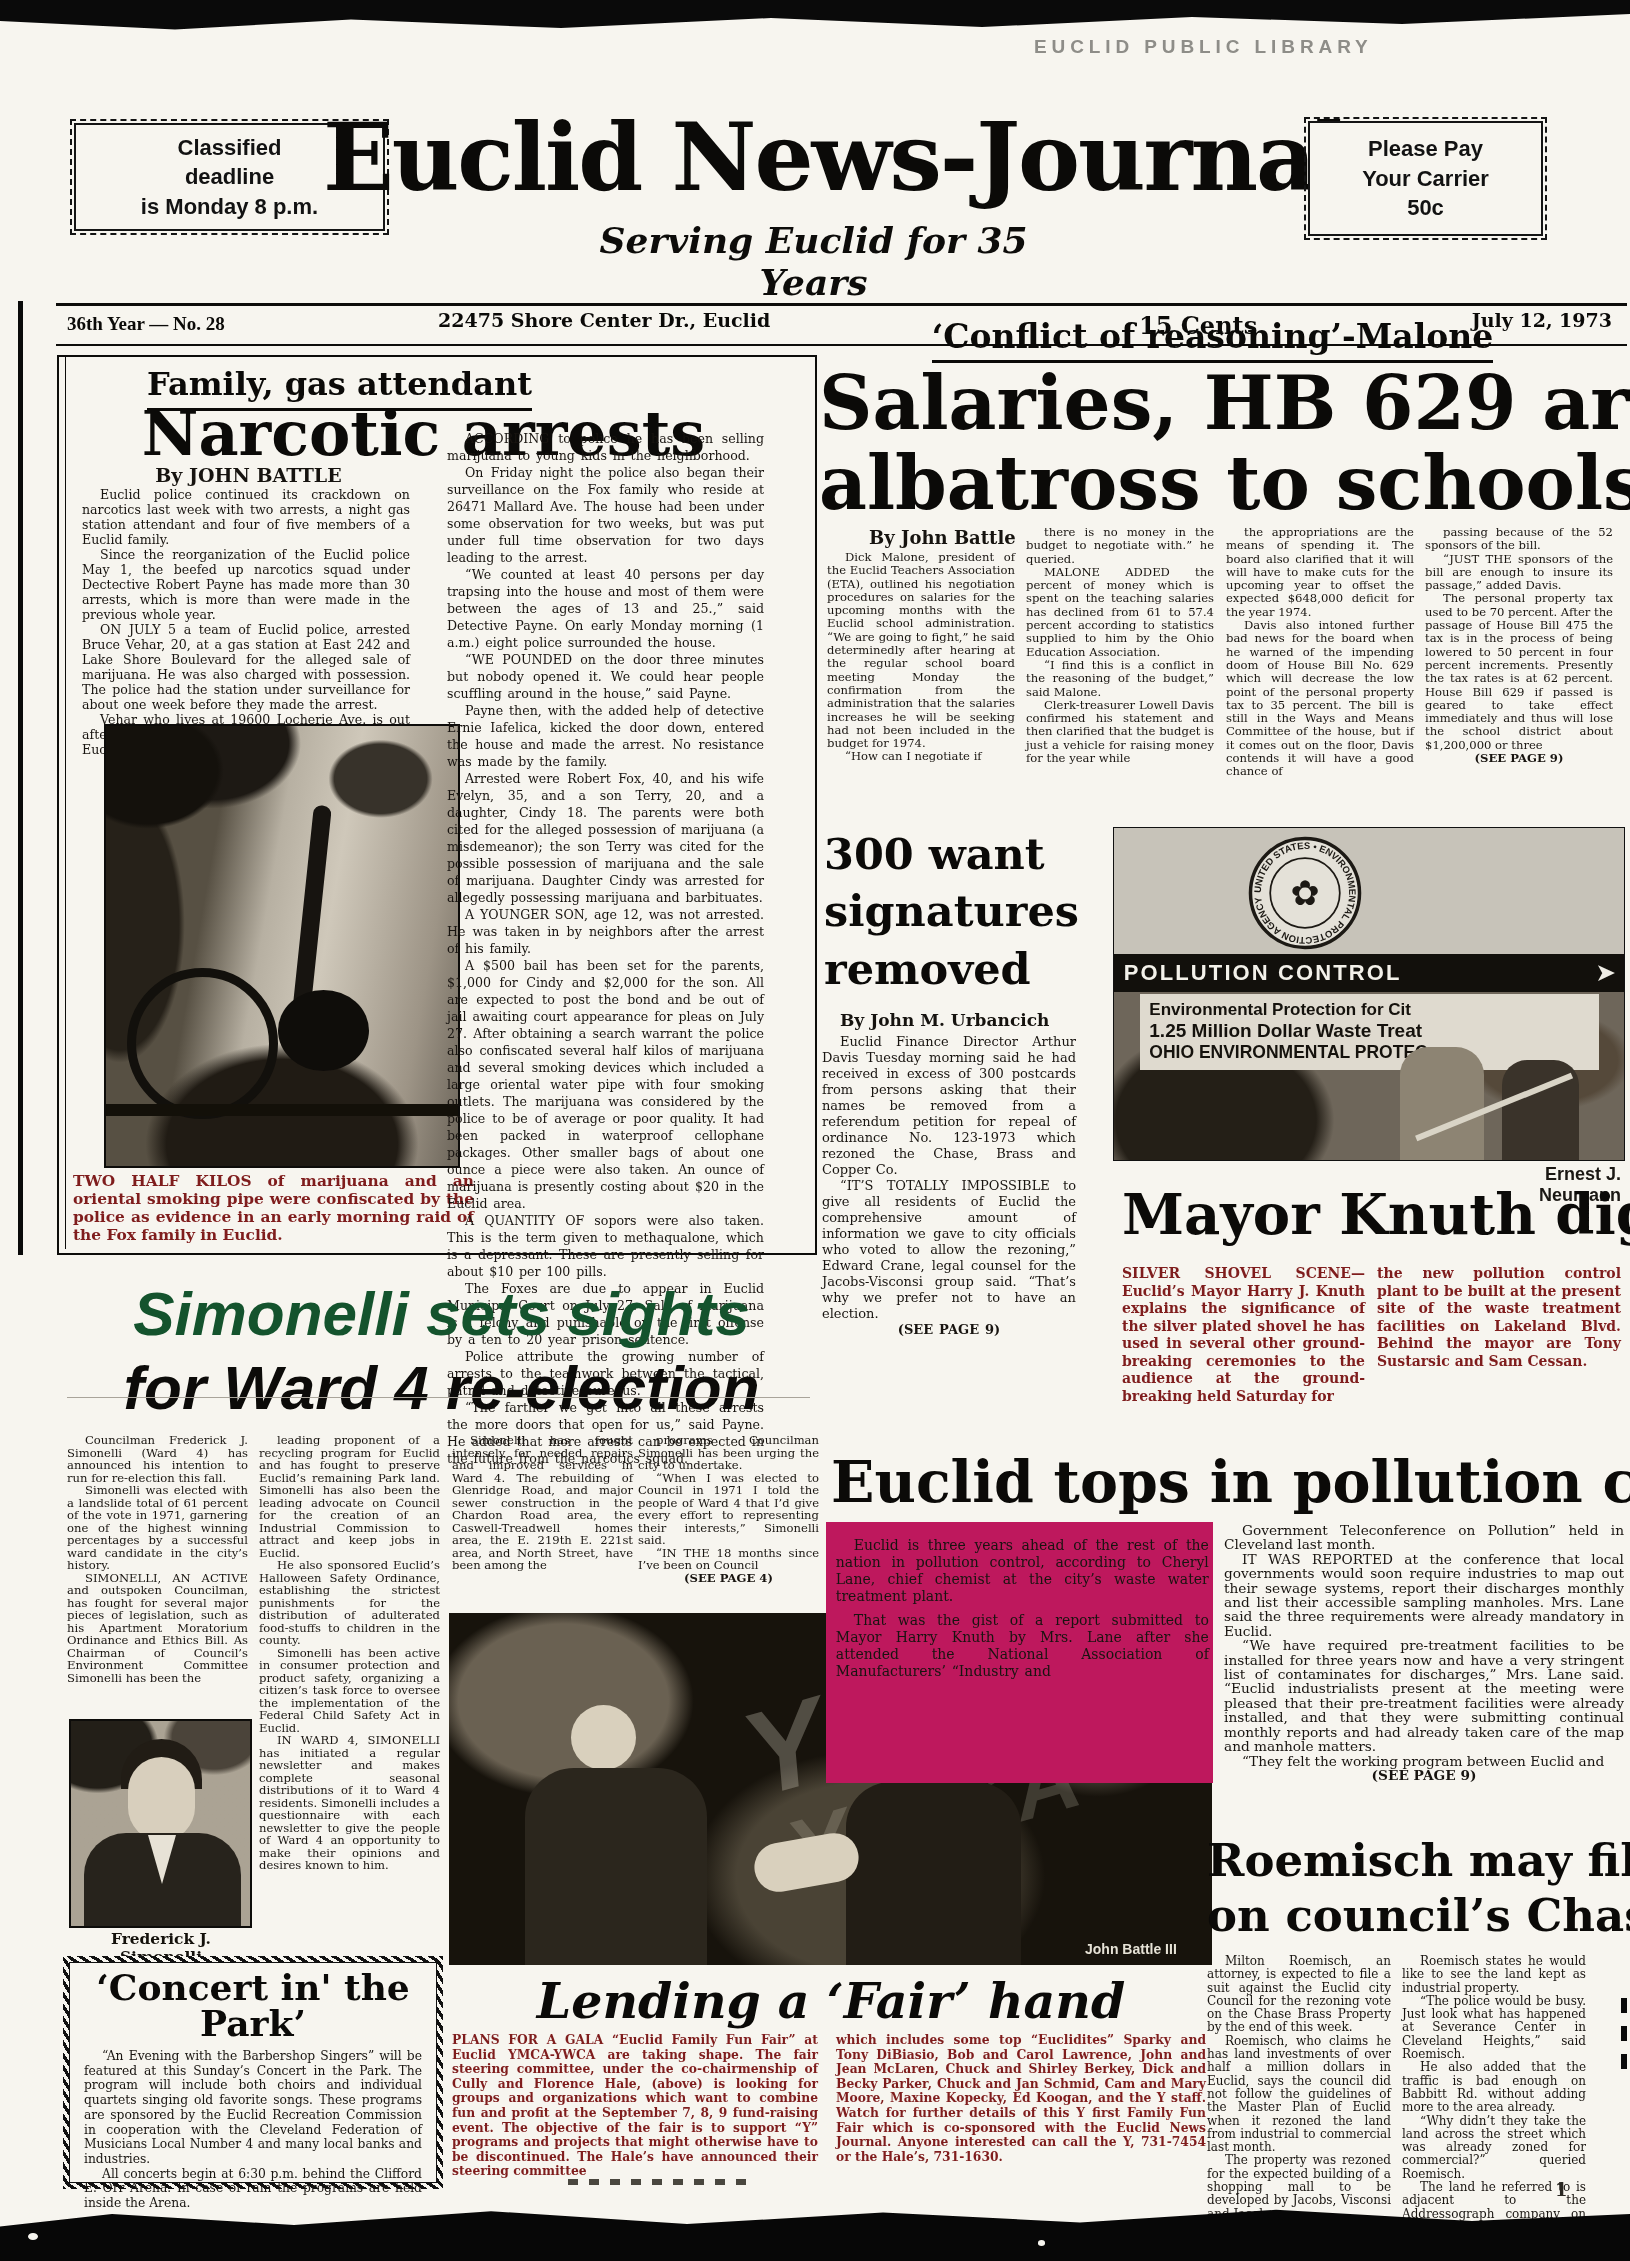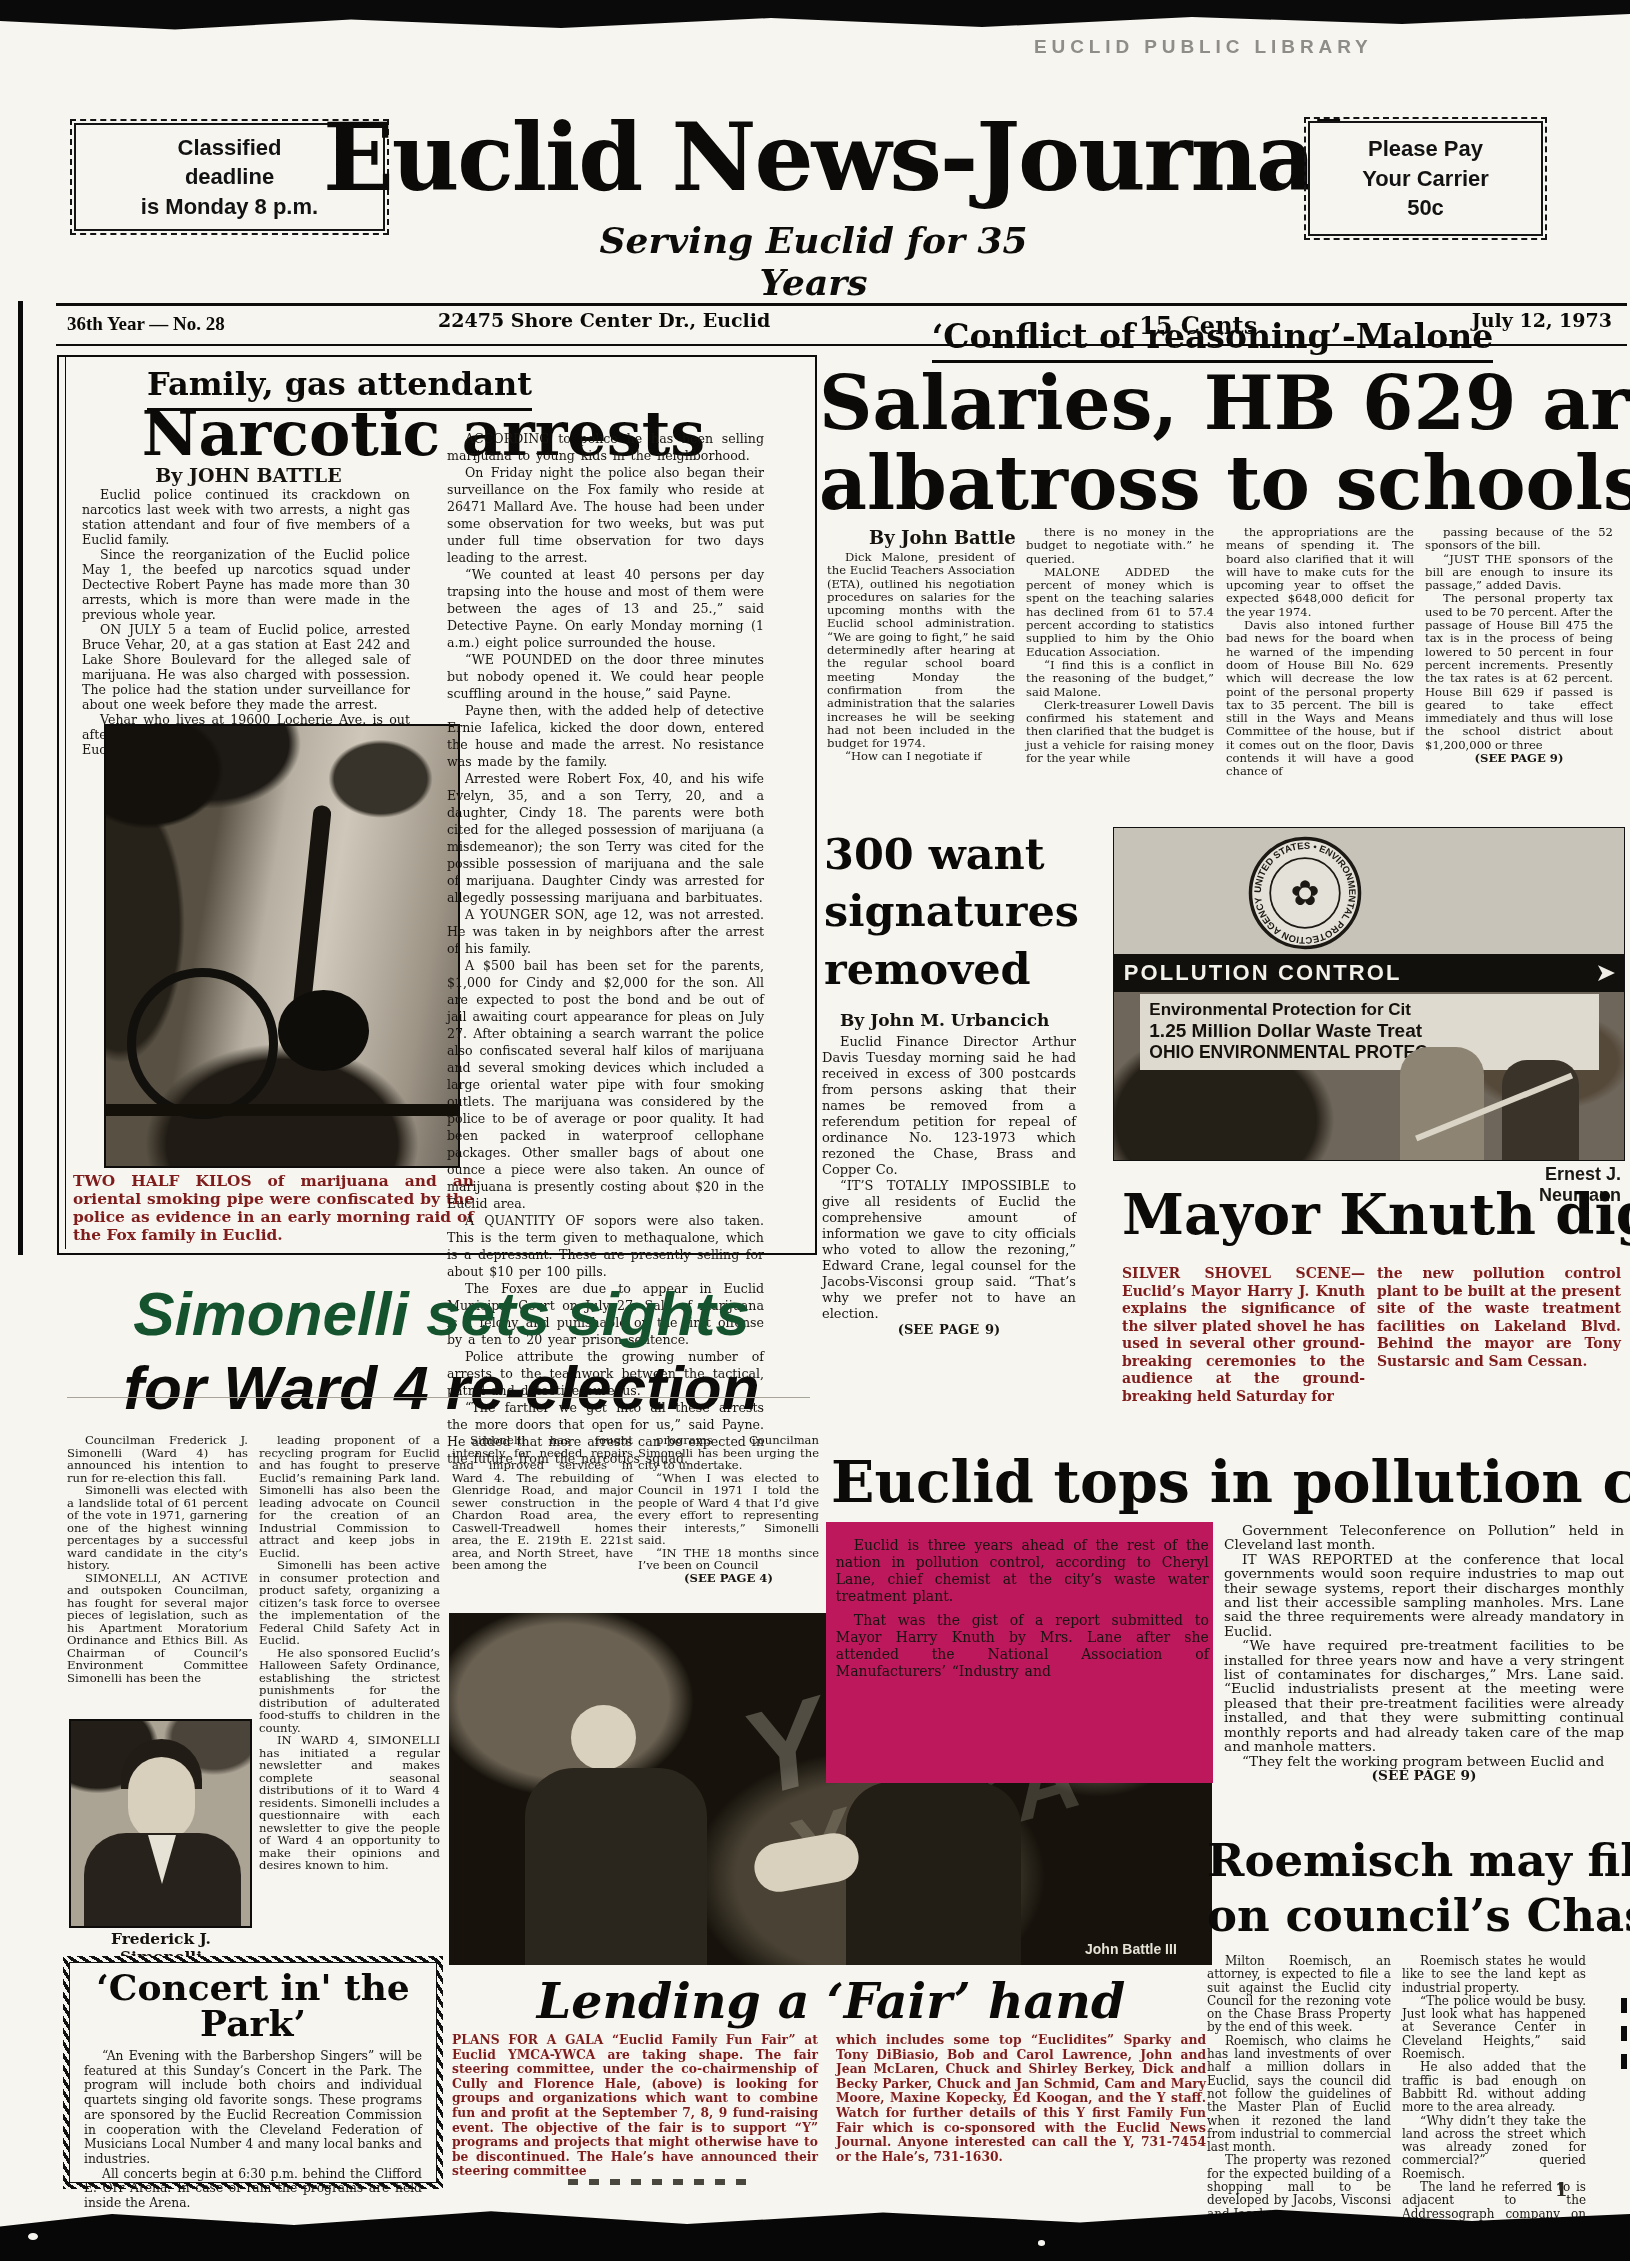--- a/index.html
+++ b/index.html
@@ -192,22 +192,22 @@
   <div class="abs" style="left:63px;top:1352px;width:757px;text-align:center;font-family:'Liberation Sans',sans-serif;font-style:italic;font-weight:bold;font-size:62px;color:#0c0b09;">for Ward 4 re-election</div>
   <div class="abs" style="left:67px;top:1397px;width:743px;height:1.4px;background:#a9a49a;"></div>
 
   <div class="abs bt" style="left:67px;top:1434px;width:181px;font-size:11.6px;line-height:12.5px;">
     <p>Councilman Frederick J. Simonelli (Ward 4) has announced his intention to run for re-election this fall.</p>
     <p>Simonelli was elected with a landslide total of 61 percent of the vote in 1971, garnering one of the highest winning percentages by a successful ward candidate in the city’s history.</p>
     <p>SIMONELLI, AN ACTIVE and outspoken Councilman, has fought for several major pieces of legislation, such as his Apartment Moratorium Ordinance and Ethics Bill. As Chairman of Council’s Environment Committee Simonelli has been the</p>
   </div>
   <div class="abs bt" style="left:259px;top:1434px;width:181px;font-size:11.6px;line-height:12.5px;">
     <p>leading proponent of a recycling program for Euclid and has fought to preserve Euclid’s remaining Park land. Simonelli has also been the leading advocate on Council for the creation of an Industrial Commission to attract and keep jobs in Euclid.</p>
+    <p>He also sponsored Euclid’s Halloween Safety Ordinance, establishing the strictest punishments for the distribution of adulterated food-stuffs to children in the county.</p>
     <p>Simonelli has been active in consumer protection and product safety, organizing a citizen’s task force to oversee the implementation of the Federal Child Safety Act in Euclid.</p>
-    <p>He also sponsored Euclid’s Halloween Safety Ordinance, establishing the strictest punishments for the distribution of adulterated food-stuffs to children in the county.</p>
     <p>IN WARD 4, SIMONELLI has initiated a regular newsletter and makes complete seasonal distributions of it to Ward 4 residents. Simonelli includes a questionnaire with each newsletter to give the people of Ward 4 an opportunity to make their opinions and desires known to him.</p>
   </div>
   <div class="abs bt" style="left:452px;top:1434px;width:181px;font-size:11.6px;line-height:12.5px;">
     <p>Simonelli has fought intensely for needed repairs and improved services in Ward 4. The rebuilding of Glenridge Road, and major sewer construction in the Chardon Road area, the Caswell-Treadwell homes area, the E. 219th E. 221st area, and North Street, have been among the</p>
   </div>
   <div class="abs bt" style="left:638px;top:1434px;width:181px;font-size:11.6px;line-height:12.5px;">
     <p>programs Councilman Simonelli has been urging the city to undertake.</p>
     <p>“When I was elected to Council in 1971 I told the people of Ward 4 that I’d give every effort to representing their interests,” Simonelli said.</p>
     <p>“IN THE 18 months since I’ve been on Council</p>
     <p class="see">(SEE PAGE 4)</p>

